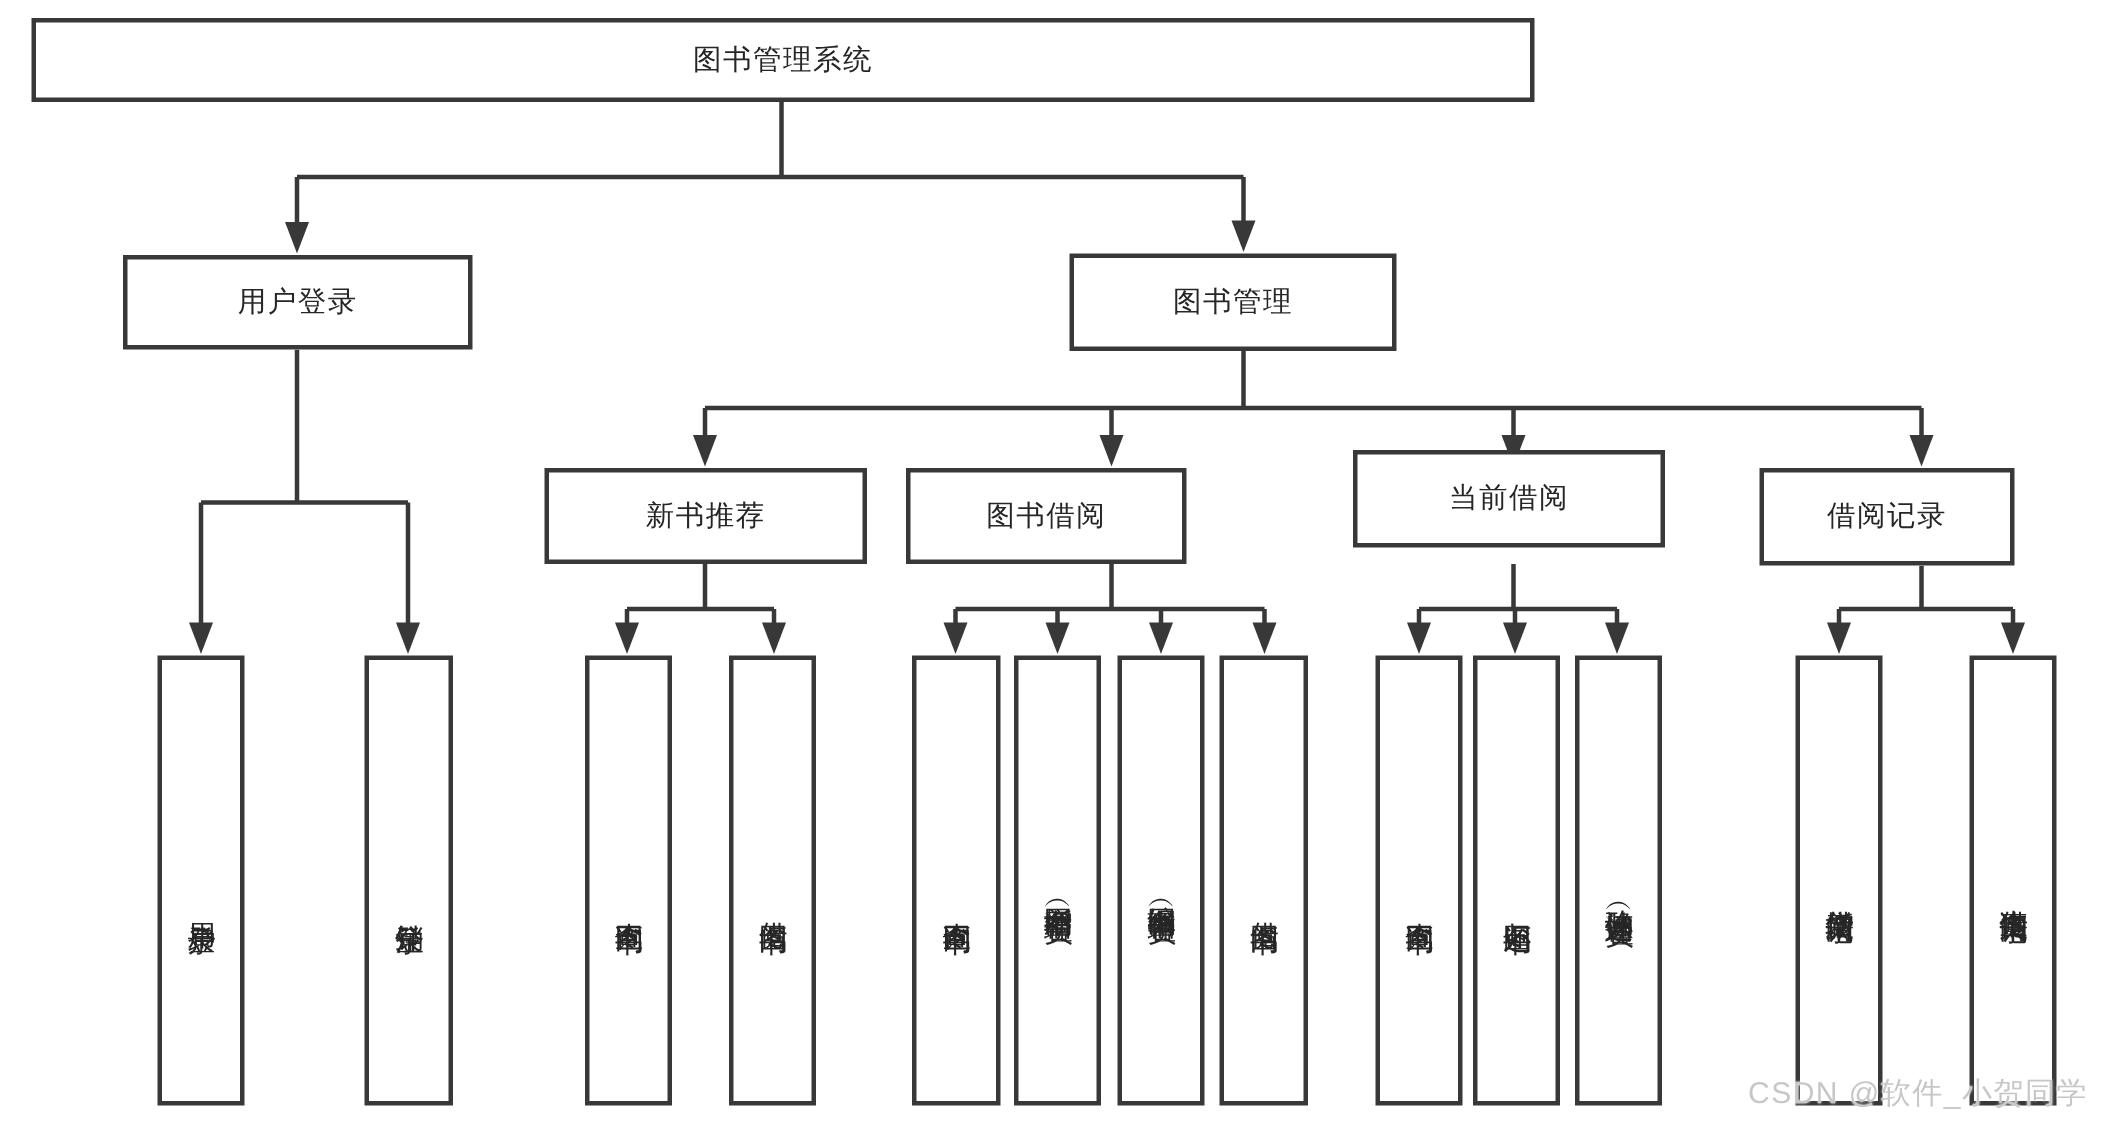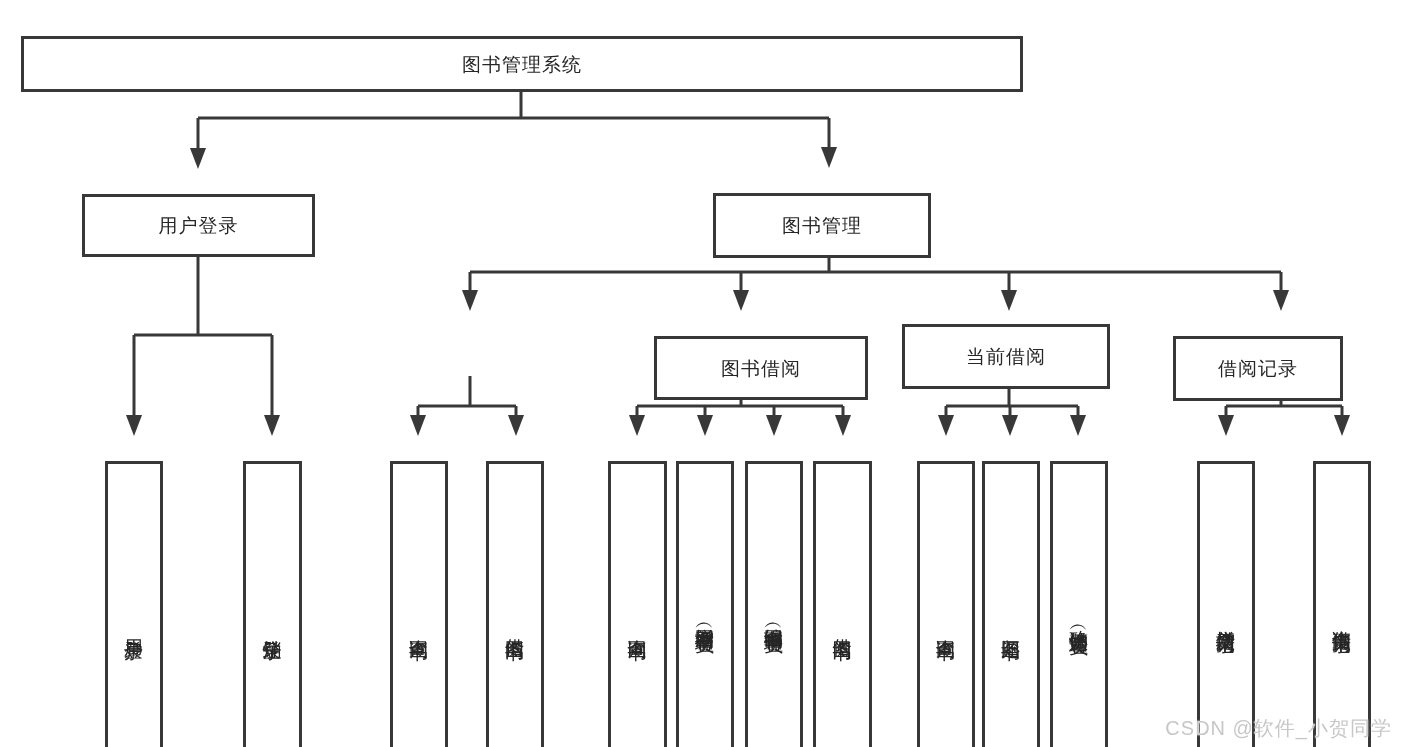--- a/index.html
+++ b/index.html
@@ -7,21 +7,20 @@
     position:relative;width:1405px;height:747px;background:#ffffff;
     font-family:"Liberation Sans",sans-serif;overflow:hidden;
   }
   #connectors{position:absolute;left:0;top:0;width:1405px;height:747px;}
   #connectors path{stroke:#383838;stroke-width:3;fill:none;}
   #connectors polygon{fill:#383838;stroke:none;}
   .box{
     position:absolute;box-sizing:border-box;background:#ffffff;
     border:3px solid #383838;display:flex;align-items:center;justify-content:center;
     z-index:1;
-    margin-top:24px;
   }
   .box .lbl{
     font-size:19px;color:#262626;letter-spacing:1px;white-space:nowrap;line-height:1;
   }
   .vbox .lbl{
     writing-mode:vertical-rl;text-orientation:mixed;white-space:nowrap;
   }
   .sp4{letter-spacing:30px;margin-top:30px;}
   .sp6{letter-spacing:13px;margin-top:13px;}
   .sp8{letter-spacing:16px;margin-top:16px;}
@@ -70,21 +69,24 @@
     <span class="lbl">图书管理系统</span>
   </div>
 
   <div class="box" style="left:82px;top:170px;width:233px;height:63px">
     <span class="lbl">用户登录</span>
   </div>
   <div class="box" style="left:713px;top:169px;width:218px;height:65px">
     <span class="lbl">图书管理</span>
   </div>
 
-  <div class="box" style="left:654px;top:312px;width:214px;height:64px">
+  <div class="box" style="left:363px;top:312px;width:215px;height:64px">
+    <span class="lbl">新书推荐</span>
+  </div>
+  <div class="box" style="left:604px;top:312px;width:187px;height:64px">
     <span class="lbl">图书借阅</span>
   </div>
   <div class="box" style="left:902px;top:300px;width:208px;height:65px">
     <span class="lbl">当前借阅</span>
   </div>
   <div class="box" style="left:1173px;top:312px;width:170px;height:65px">
     <span class="lbl">借阅记录</span>
   </div>
 
   <div class="box vbox" style="left:105px;top:437px;width:58px;height:300px">

